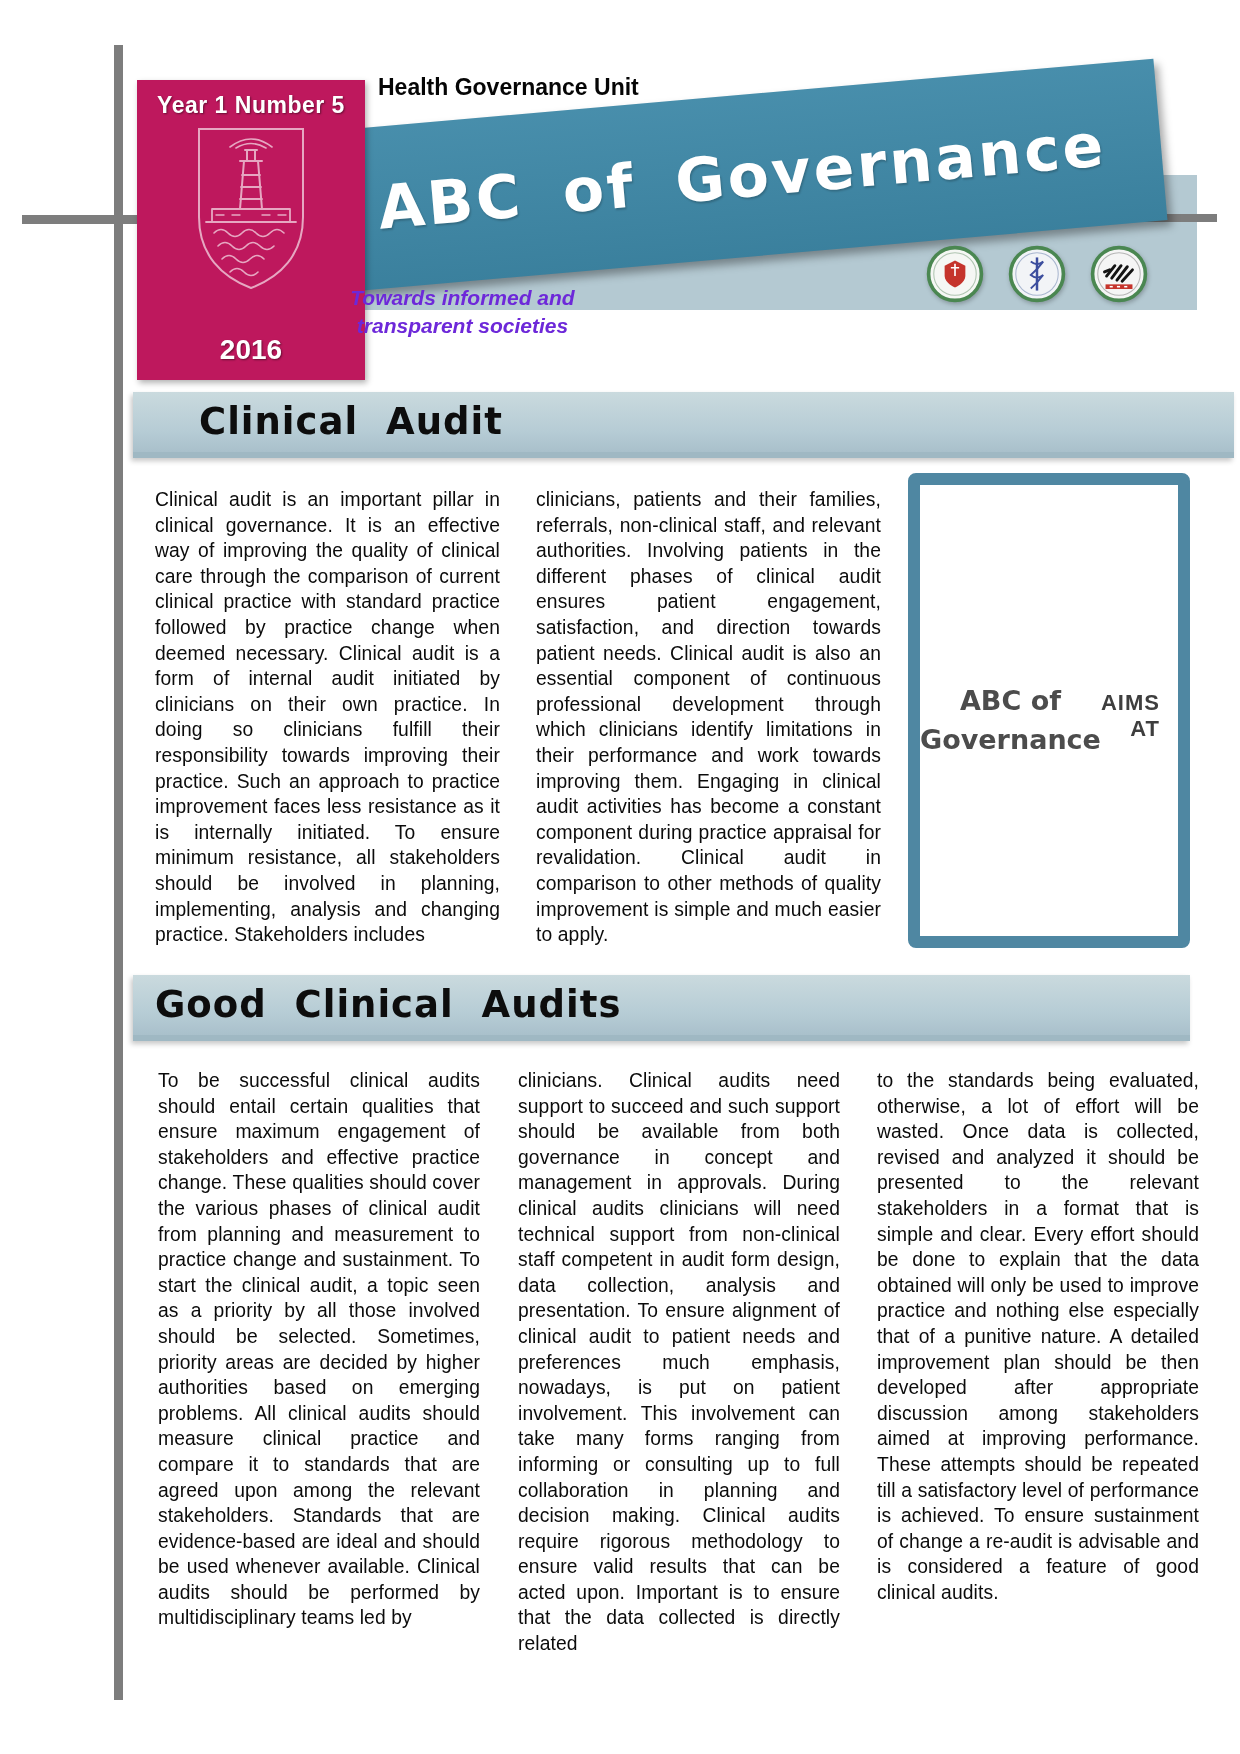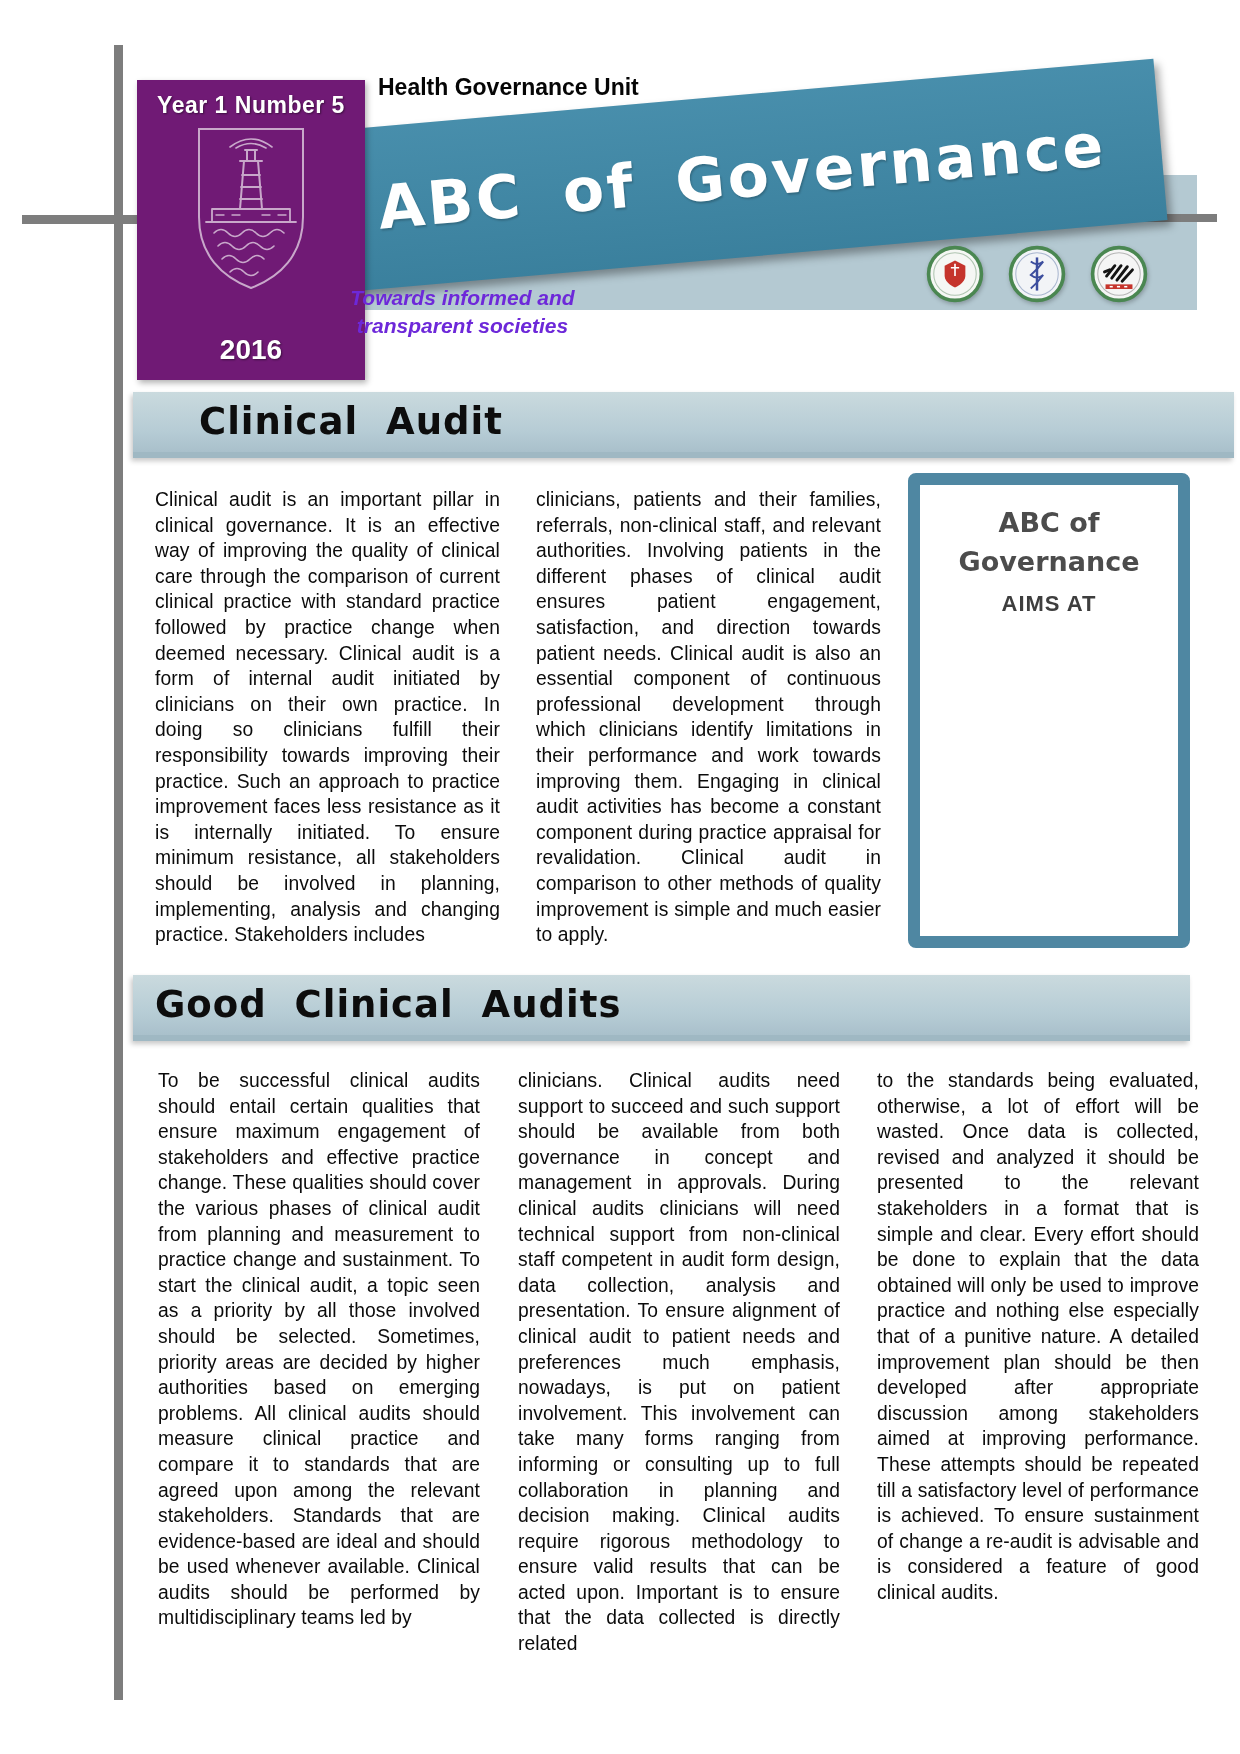--- a/index.html
+++ b/index.html
@@ -8,21 +8,21 @@
     font-family:"Liberation Sans",sans-serif;overflow:hidden;
   }
   
   .vbar{position:absolute;left:114px;top:45px;width:9px;height:1655px;background:#7d7d7d;z-index:1;}
   .hbar-left{position:absolute;left:22px;top:215px;width:115px;height:9px;background:#7d7d7d;z-index:1;}
   .hbar-right{position:absolute;left:1058px;top:214px;width:159px;height:8px;background:#7d7d7d;z-index:1;}
   
   .pale-panel{position:absolute;left:335px;top:175px;width:862px;height:135px;background:#b4c9d2;z-index:0;}
   
   .issue-box{
-    position:absolute;left:137px;top:80px;width:228px;height:300px;background:#701a75;
+    position:absolute;left:137px;top:80px;width:228px;height:300px;background:#be185d;
     z-index:3;box-shadow:2px 3px 6px rgba(0,0,0,.3);
     display:flex;flex-direction:column;align-items:center;color:#fff;
   }
   .issue-title{margin-top:12px;font-size:23px;font-weight:bold;letter-spacing:.5px;text-shadow:1px 1px 2px rgba(0,0,0,.45);}
   .crest{margin-top:6px;opacity:.62;}
   .issue-year{margin-top:auto;margin-bottom:14px;font-size:28px;font-weight:bold;text-shadow:1px 1px 2px rgba(0,0,0,.45);}
   
   .unit-label{position:absolute;left:378px;top:74px;font-size:23px;font-weight:bold;color:#050505;z-index:4;}
   
   .banner{
@@ -62,25 +62,25 @@
   }
   #s1c1{left:155px;top:487px;width:345px;}
   #s1c2{left:536px;top:487px;width:345px;}
   #s2c1{left:158px;top:1068px;width:322px;}
   #s2c2{left:518px;top:1068px;width:322px;}
   #s2c3{left:877px;top:1068px;width:322px;}
   
   .sidebar{
     position:absolute;left:908px;top:473px;width:282px;height:475px;box-sizing:border-box;
     background:#fff;border:12px solid #4f87a2;border-radius:8px;z-index:2;
-    display:flex;flex-direction:column;align-items:center;
+    display:flex;flex-direction:row;align-items:center;
   }
   .sb-title{margin-top:18px;text-align:center;font-family:"DejaVu Sans",sans-serif;
     font-size:27px;font-weight:bold;color:#4c4c4c;line-height:39px;}
-  .sb-sub{margin-top:10px;text-align:left;font-size:22px;font-weight:bold;color:#3e3e3e;letter-spacing:1px;}
+  .sb-sub{margin-top:10px;text-align:right;font-size:22px;font-weight:bold;color:#3e3e3e;letter-spacing:1px;}
   .sb-aims{width:100%;}
   .sb-aims p{margin:22px 10px 0;text-align:center;font-size:19.5px;line-height:26px;color:#8e8e8e;}
 </style>
 </head>
 <body>
 
 <div class="page">
 
   <div class="vbar"></div>
   <div class="hbar-left"></div>

